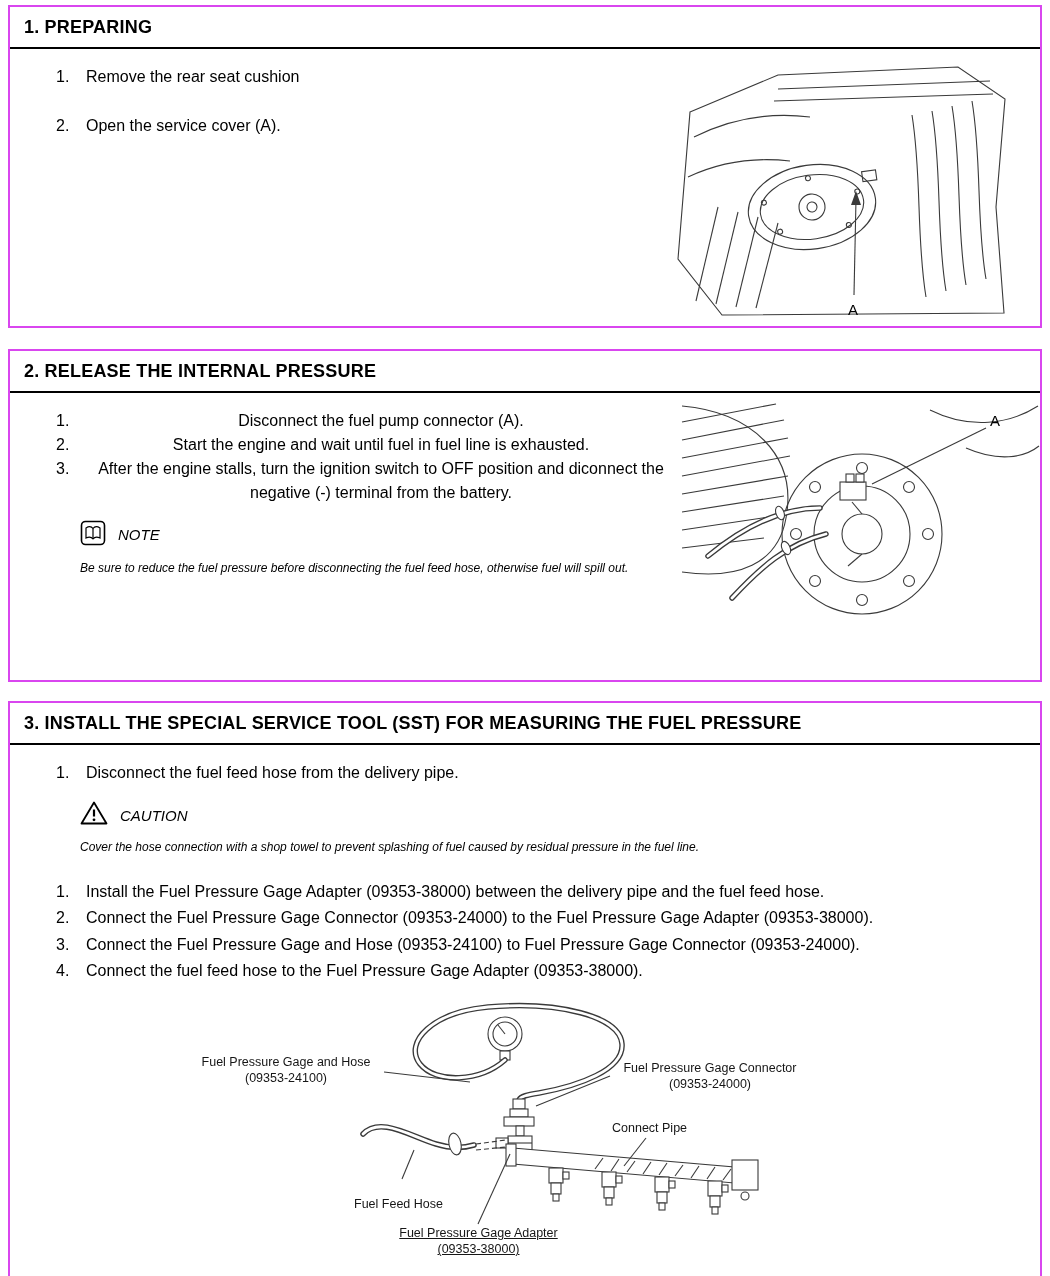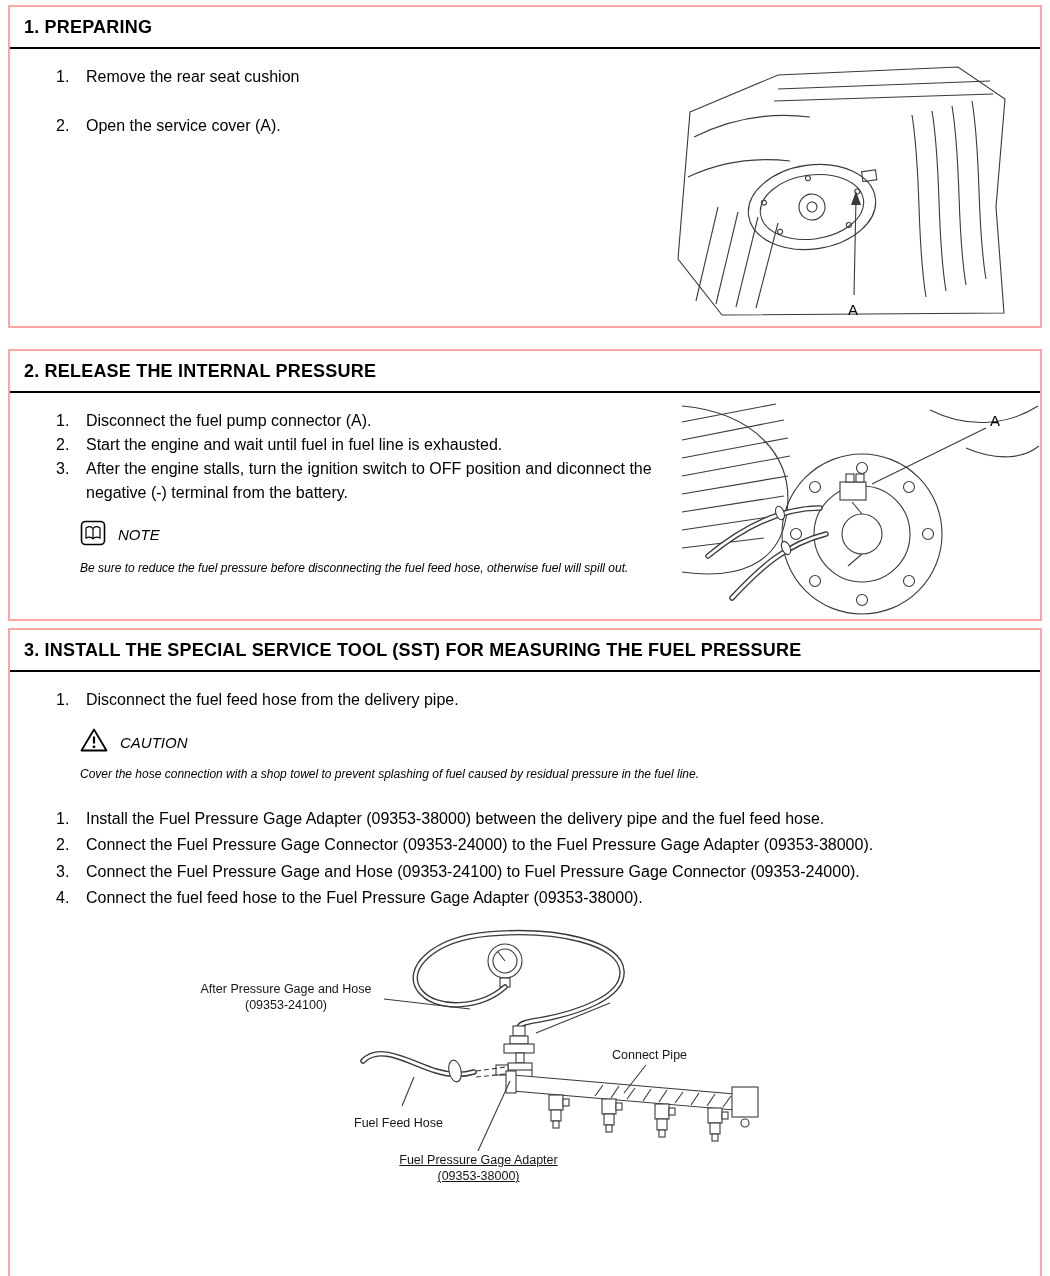--- a/index.html
+++ b/index.html
@@ -5,28 +5,28 @@
   html,body{margin:0;padding:0;background:#ffffff;}
   body{
     width:1050px;height:1276px;
     font-family:"Liberation Sans",sans-serif;
     color:#000;
     padding-top:5px;box-sizing:border-box;
     position:relative;
   }
   .box{
     box-sizing:border-box;
-    border:2px solid #fca5a5;
+    border:2px solid #d946ef;
     margin:0 8px;
     position:relative;
     overflow:hidden;
     background:#fff;
   }
   #box1{height:323px;margin-bottom:21px;}
-  #box2{height:272px;margin-bottom:7px;}
+  #box2{height:333px;margin-bottom:19px;}
   #box3{height:745px;}
   .box-title{
     margin:0;
     font-size:18px;font-weight:bold;
     padding:10px 14px 9px 14px;
     border-bottom:2px solid #000;
     letter-spacing:.2px;
   }
   .box-body{position:relative;padding:16px 16px 0 24px;height:100%;box-sizing:border-box;}
   ol.steps{list-style:none;counter-reset:step;margin:0;padding:0 0 0 22px;}
@@ -36,21 +36,21 @@
     padding-left:30px;
     font-size:16px;line-height:1.45;
   }
   ol.steps>li::before{
     content:counter(step) ".";
     position:absolute;left:0;top:0;
   }
   .steps--from-2{counter-reset:step 1;}
   #box1 ol.steps>li{margin-bottom:26px;}
   #box2 ol.steps{max-width:620px;}
-  #box2 ol.steps>li{margin-bottom:1px;}
+  #box2 ol.steps>li{margin-bottom:1px;text-align:center;}
   #box3 ol.steps{max-width:990px;}
   #box3 ol.steps>li{margin-bottom:3px;}
   .callout{margin:16px 0 0 46px;}
   .callout-head{display:flex;align-items:center;gap:12px;}
   .callout-label{font-style:italic;font-size:15px;}
   .callout-text{
     font-style:italic;font-size:12px;line-height:1.5;
     margin-top:9px;
   }
   #box2 .callout-text{max-width:585px;}
@@ -277,24 +277,28 @@
         <line class="s dash" x1="458" y1="154" x2="488" y2="151"></line>
 
         <line class="s" x1="366" y1="76" x2="452" y2="86"></line>
         <line class="s" x1="592" y1="80" x2="518" y2="110"></line>
         <line class="s" x1="628" y1="142" x2="606" y2="170"></line>
         <line class="s" x1="384" y1="183" x2="396" y2="154"></line>
         <line class="s" x1="460" y1="228" x2="492" y2="158"></line>
       </svg>
 
       <div class="dlabel" style="left:168px;top:58px;width:200px;">
-        <div>After Pressure Gage and Hose</div>
+        <div>Fuel Pressure Gage and Hose</div>
         <div>(09353-24100)</div>
       </div>
+      <div class="dlabel" style="left:592px;top:64px;width:200px;">
+        <div>Fuel Pressure Gage Connector</div>
+        <div>(09353-24000)</div>
+      </div>
       <div class="dlabel al" style="left:594px;top:124px;width:110px;">Connect Pipe</div>
-      <div class="dlabel al" style="left:336px;top:192px;width:110px;">Fuel Feed Hose</div>
+      <div class="dlabel al" style="left:336px;top:200px;width:110px;">Fuel Feed Hose</div>
       <div class="dlabel" style="left:368px;top:229px;width:185px;text-decoration:underline;">
         <div>Fuel Pressure Gage Adapter</div>
         <div>(09353-38000)</div>
       </div>
     </div>
   </div>
 </section>
 
 </body></html>

